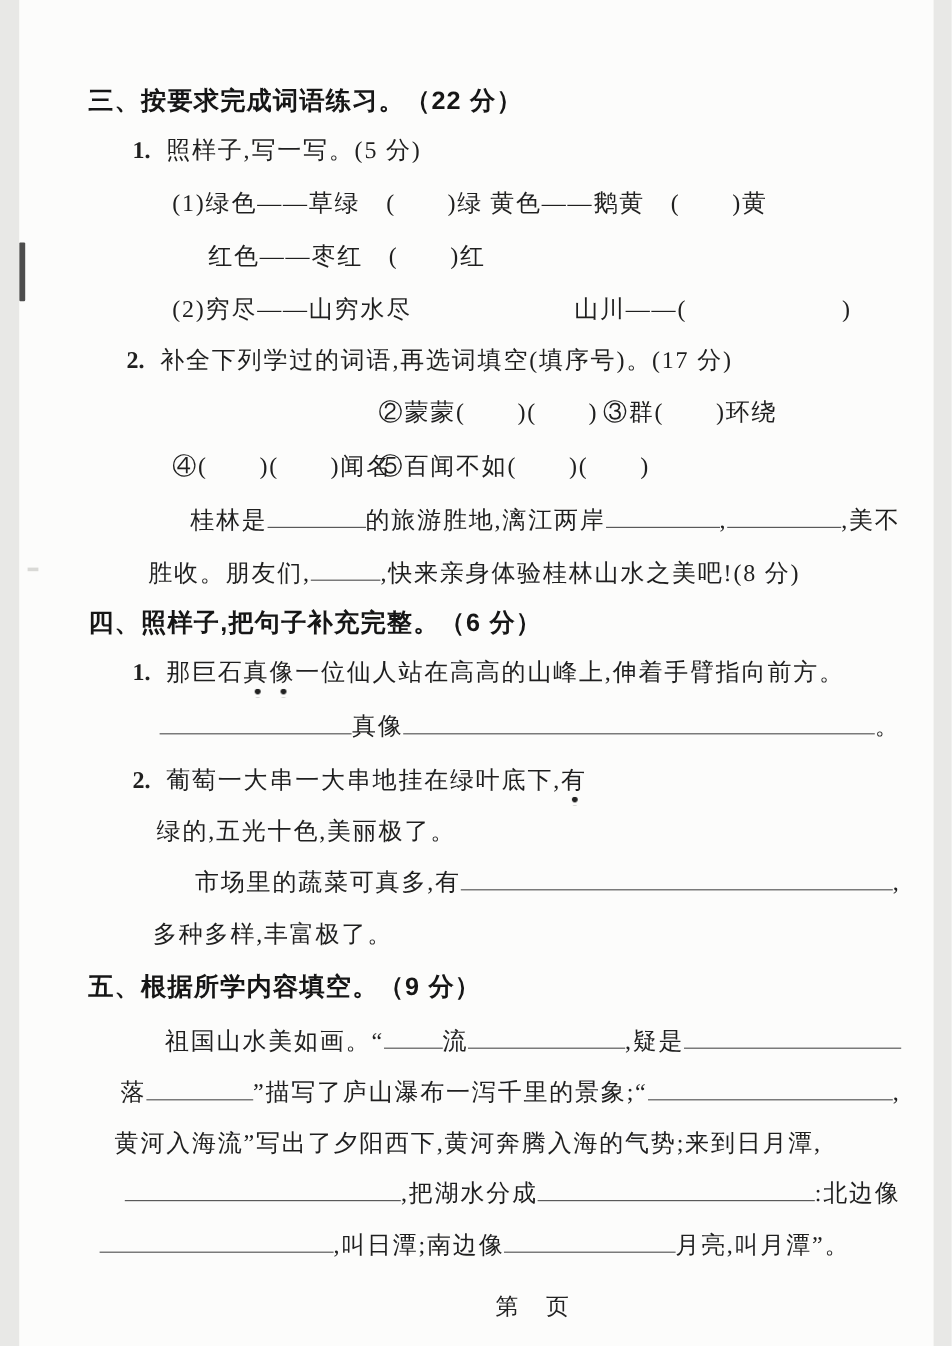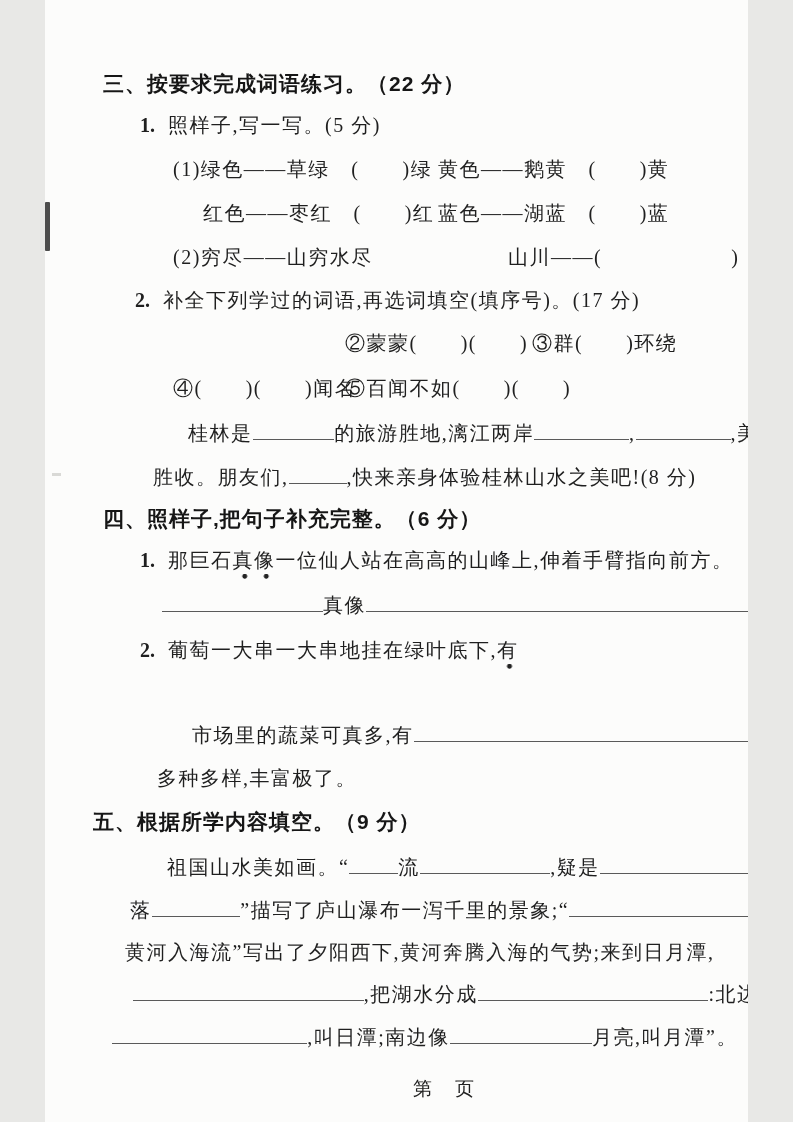--- a/index.html
+++ b/index.html
@@ -4,21 +4,21 @@
 <style>
   :root{
     --ink:#1f1f1f;
     --paper:#fcfcfb;
     --rule:#5a5a5a;
   }
   html,body{margin:0;padding:0;}
   body{background:#e8e8e6;}
   .page{
     position:relative;
-    width:703px;height:1122px;
+    width:762px;height:1122px;
     margin:0 auto;
     background:var(--paper);
     overflow:hidden;
     font-family:"Liberation Serif","DejaVu Serif",serif;
     color:var(--ink);
   }
   .line{
     position:absolute;
     white-space:nowrap;
     font-size:20px;
@@ -88,21 +88,20 @@
     <span class="qnum">1.</span>
     <span>照样子,写一写。(5 分)</span>
   </div>
 
   <div class="row" style="top:156px">
     <span class="cell" style="left:128px">(1)绿色——草绿　(　　)绿</span>
     <span class="cell" style="left:393px">黄色——鹅黄　(　　)黄</span>
   </div>
   <div class="row" style="top:200px">
     <span class="cell" style="left:158px">红色——枣红　(　　)红</span>
-    <span class="cell" style="left:393px">蓝色——湖蓝　(　　)蓝</span>
   </div>
   <div class="row" style="top:244px">
     <span class="cell" style="left:128px">(2)穷尽——山穷水尽</span>
     <span class="cell" style="left:463px">山川——(　　　　　　)</span>
   </div>
 
   <div class="line" style="top:287px;left:90px">
     <span class="qnum">2.</span>
     <span>补全下列学过的词语,再选词填空(填序号)。(17 分)</span>
   </div>
@@ -144,30 +143,33 @@
     <span>真像</span>
     <span class="blank" style="flex:3 1 300px"></span>
     <span>。</span>
   </div>
 
   <div class="line" style="top:637px;left:95px">
     <span class="qnum">2.</span>
     <span>葡萄一大串一大串地挂在绿叶底下,</span>
     <span class="emdot">有</span>
   </div>
+  <div class="line" style="top:679px;left:115px">
+    <span>绿的,五光十色,美丽极了。</span>
+  </div>
   <div class="line" style="top:722px;left:147px;width:588px">
     <span>市场里的蔬菜可真多,有</span>
     <span class="blank" style="flex:1 1 250px"></span>
     <span>,</span>
   </div>
   <div class="line" style="top:765px;left:112px">
     <span>多种多样,丰富极了。</span>
   </div>
 
-  <div class="line heading" style="top:808px;left:48px">五、根据所学内容填空。（9 分）</div>
+  <div class="line heading" style="top:808px;left:58px">五、根据所学内容填空。（9 分）</div>
 
   <div class="line" style="top:854px;left:122px;width:613px">
     <span>祖国山水美如画。“</span>
     <span class="blank" style="flex:0.5 1 42px"></span>
     <span>流</span>
     <span class="blank" style="flex:1.5 1 110px"></span>
     <span>,疑是</span>
     <span class="blank" style="flex:2.2 1 150px"></span>
   </div>
   <div class="line" style="top:897px;left:85px;width:650px">

